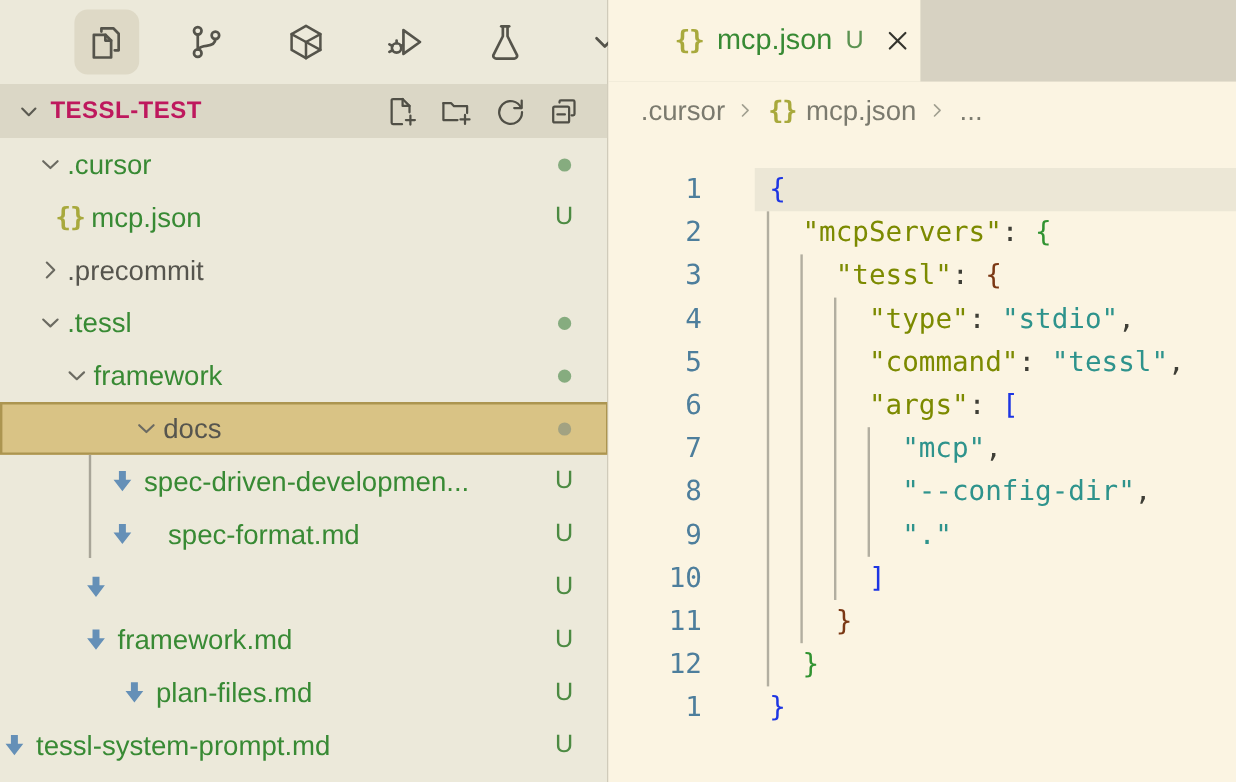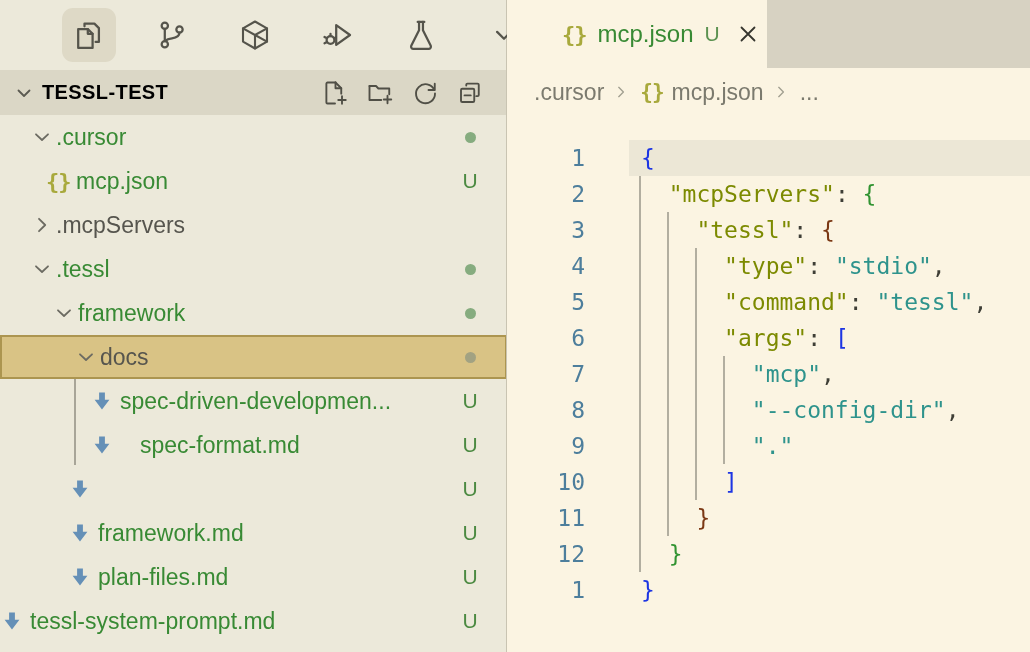--- a/index.html
+++ b/index.html
@@ -14,21 +14,21 @@
   .activity-item { width:54px; height:54px; display:flex; align-items:center; justify-content:center;
                    color:var(--icon-color,#55544B); border-radius:11px; flex:0 0 54px; }
   .activity-item.active { background:var(--activity-active-bg,#DED9C6); }
   .activity-item svg { width:36px; height:36px; }
   .activity-item.small svg { width:30px; height:30px; }
 
   .sidebar-header { height:45px; flex:0 0 45px; background:var(--header-bg,#DBD7C6); display:flex;
                     align-items:center; padding:0 20px 0 12px; }
   .sidebar-header .twisty { width:24px; height:24px; color:#5B5A51; margin-right:6px; }
   .sidebar-header .twisty svg { width:24px; height:24px; }
-  .proj-title { font-size:20px; font-weight:bold; color:#000000; letter-spacing:.4px; }
+  .proj-title { font-size:20px; font-weight:bold; color:#be185d; letter-spacing:.4px; }
   .header-actions { margin-left:auto; display:flex; gap:13px; }
   .header-actions .hbtn { width:32px; height:32px; color:#504F46; display:flex; align-items:center; justify-content:center; }
   .header-actions .hbtn svg { width:30px; height:30px; }
 
   .tree { flex:1; position:relative; overflow:hidden; }
   .tree-guide { position:absolute; width:2px; background:var(--tree-guide,#A8A598); }
   .tree-row { height:44px; display:flex; align-items:center; font-size:23px; width:507px; position:relative; }
   .tree-row .twisty { width:26px; height:26px; color:#6C6B62; flex:0 0 26px; display:flex; align-items:center; }
   .tree-row .twisty svg { width:24px; height:24px; }
   .tree-row .ficon { width:30px; flex:0 0 30px; display:flex; align-items:center; }
@@ -186,21 +186,21 @@
           <span class="row-badge">
             <span class="u-badge">U</span>
           </span>
         </div>
         <div class="tree-row" style="padding-left: 30px;">
           <span class="twisty">
             <svg viewBox="0 0 24 24" fill="none" stroke="currentColor" stroke-width="1.8" stroke-linecap="round" stroke-linejoin="round">
               <path d="M9 5.8l6.2 6.2L9 18.2"></path>
             </svg>
           </span>
-          <span class="tree-label default">.mcpServers</span>
+          <span class="tree-label default">.precommit</span>
         </div>
         <div class="tree-row" style="padding-left: 30px;">
           <span class="twisty">
             <svg viewBox="0 0 24 24" fill="none" stroke="currentColor" stroke-width="1.8" stroke-linecap="round" stroke-linejoin="round">
               <path d="M6 9.3 12 15l6-5.7"></path>
             </svg>
           </span>
           <span class="tree-label green">.tessl</span>
           <span class="row-badge">
             <span class="dot"></span>
@@ -210,21 +210,21 @@
           <span class="twisty">
             <svg viewBox="0 0 24 24" fill="none" stroke="currentColor" stroke-width="1.8" stroke-linecap="round" stroke-linejoin="round">
               <path d="M6 9.3 12 15l6-5.7"></path>
             </svg>
           </span>
           <span class="tree-label green">framework</span>
           <span class="row-badge">
             <span class="dot"></span>
           </span>
         </div>
-        <div class="tree-row selected" style="padding-left: 74px;">
+        <div class="tree-row selected" style="padding-left: 110px;">
           <span class="twisty">
             <svg viewBox="0 0 24 24" fill="none" stroke="currentColor" stroke-width="1.8" stroke-linecap="round" stroke-linejoin="round">
               <path d="M6 9.3 12 15l6-5.7"></path>
             </svg>
           </span>
           <span class="tree-label default">docs</span>
           <span class="row-badge">
             <span class="dot olive"></span>
           </span>
         </div>
@@ -264,21 +264,21 @@
           <span class="ficon">
             <svg viewBox="0 0 24 24" style="width: 24px; height: 24px;">
               <path d="M9.1 3.6h5.8v7.2h4.5L12 20.4 4.6 10.8h4.5z" fill="#6590B7"></path>
             </svg>
           </span>
           <span class="tree-label green">framework.md</span>
           <span class="row-badge">
             <span class="u-badge">U</span>
           </span>
         </div>
-        <div class="tree-row" style="padding-left: 68px;">
+        <div class="tree-row" style="padding-left: 100px;">
           <span class="ficon">
             <svg viewBox="0 0 24 24" style="width: 24px; height: 24px;">
               <path d="M9.1 3.6h5.8v7.2h4.5L12 20.4 4.6 10.8h4.5z" fill="#6590B7"></path>
             </svg>
           </span>
           <span class="tree-label green">plan-files.md</span>
           <span class="row-badge">
             <span class="u-badge">U</span>
           </span>
         </div>

